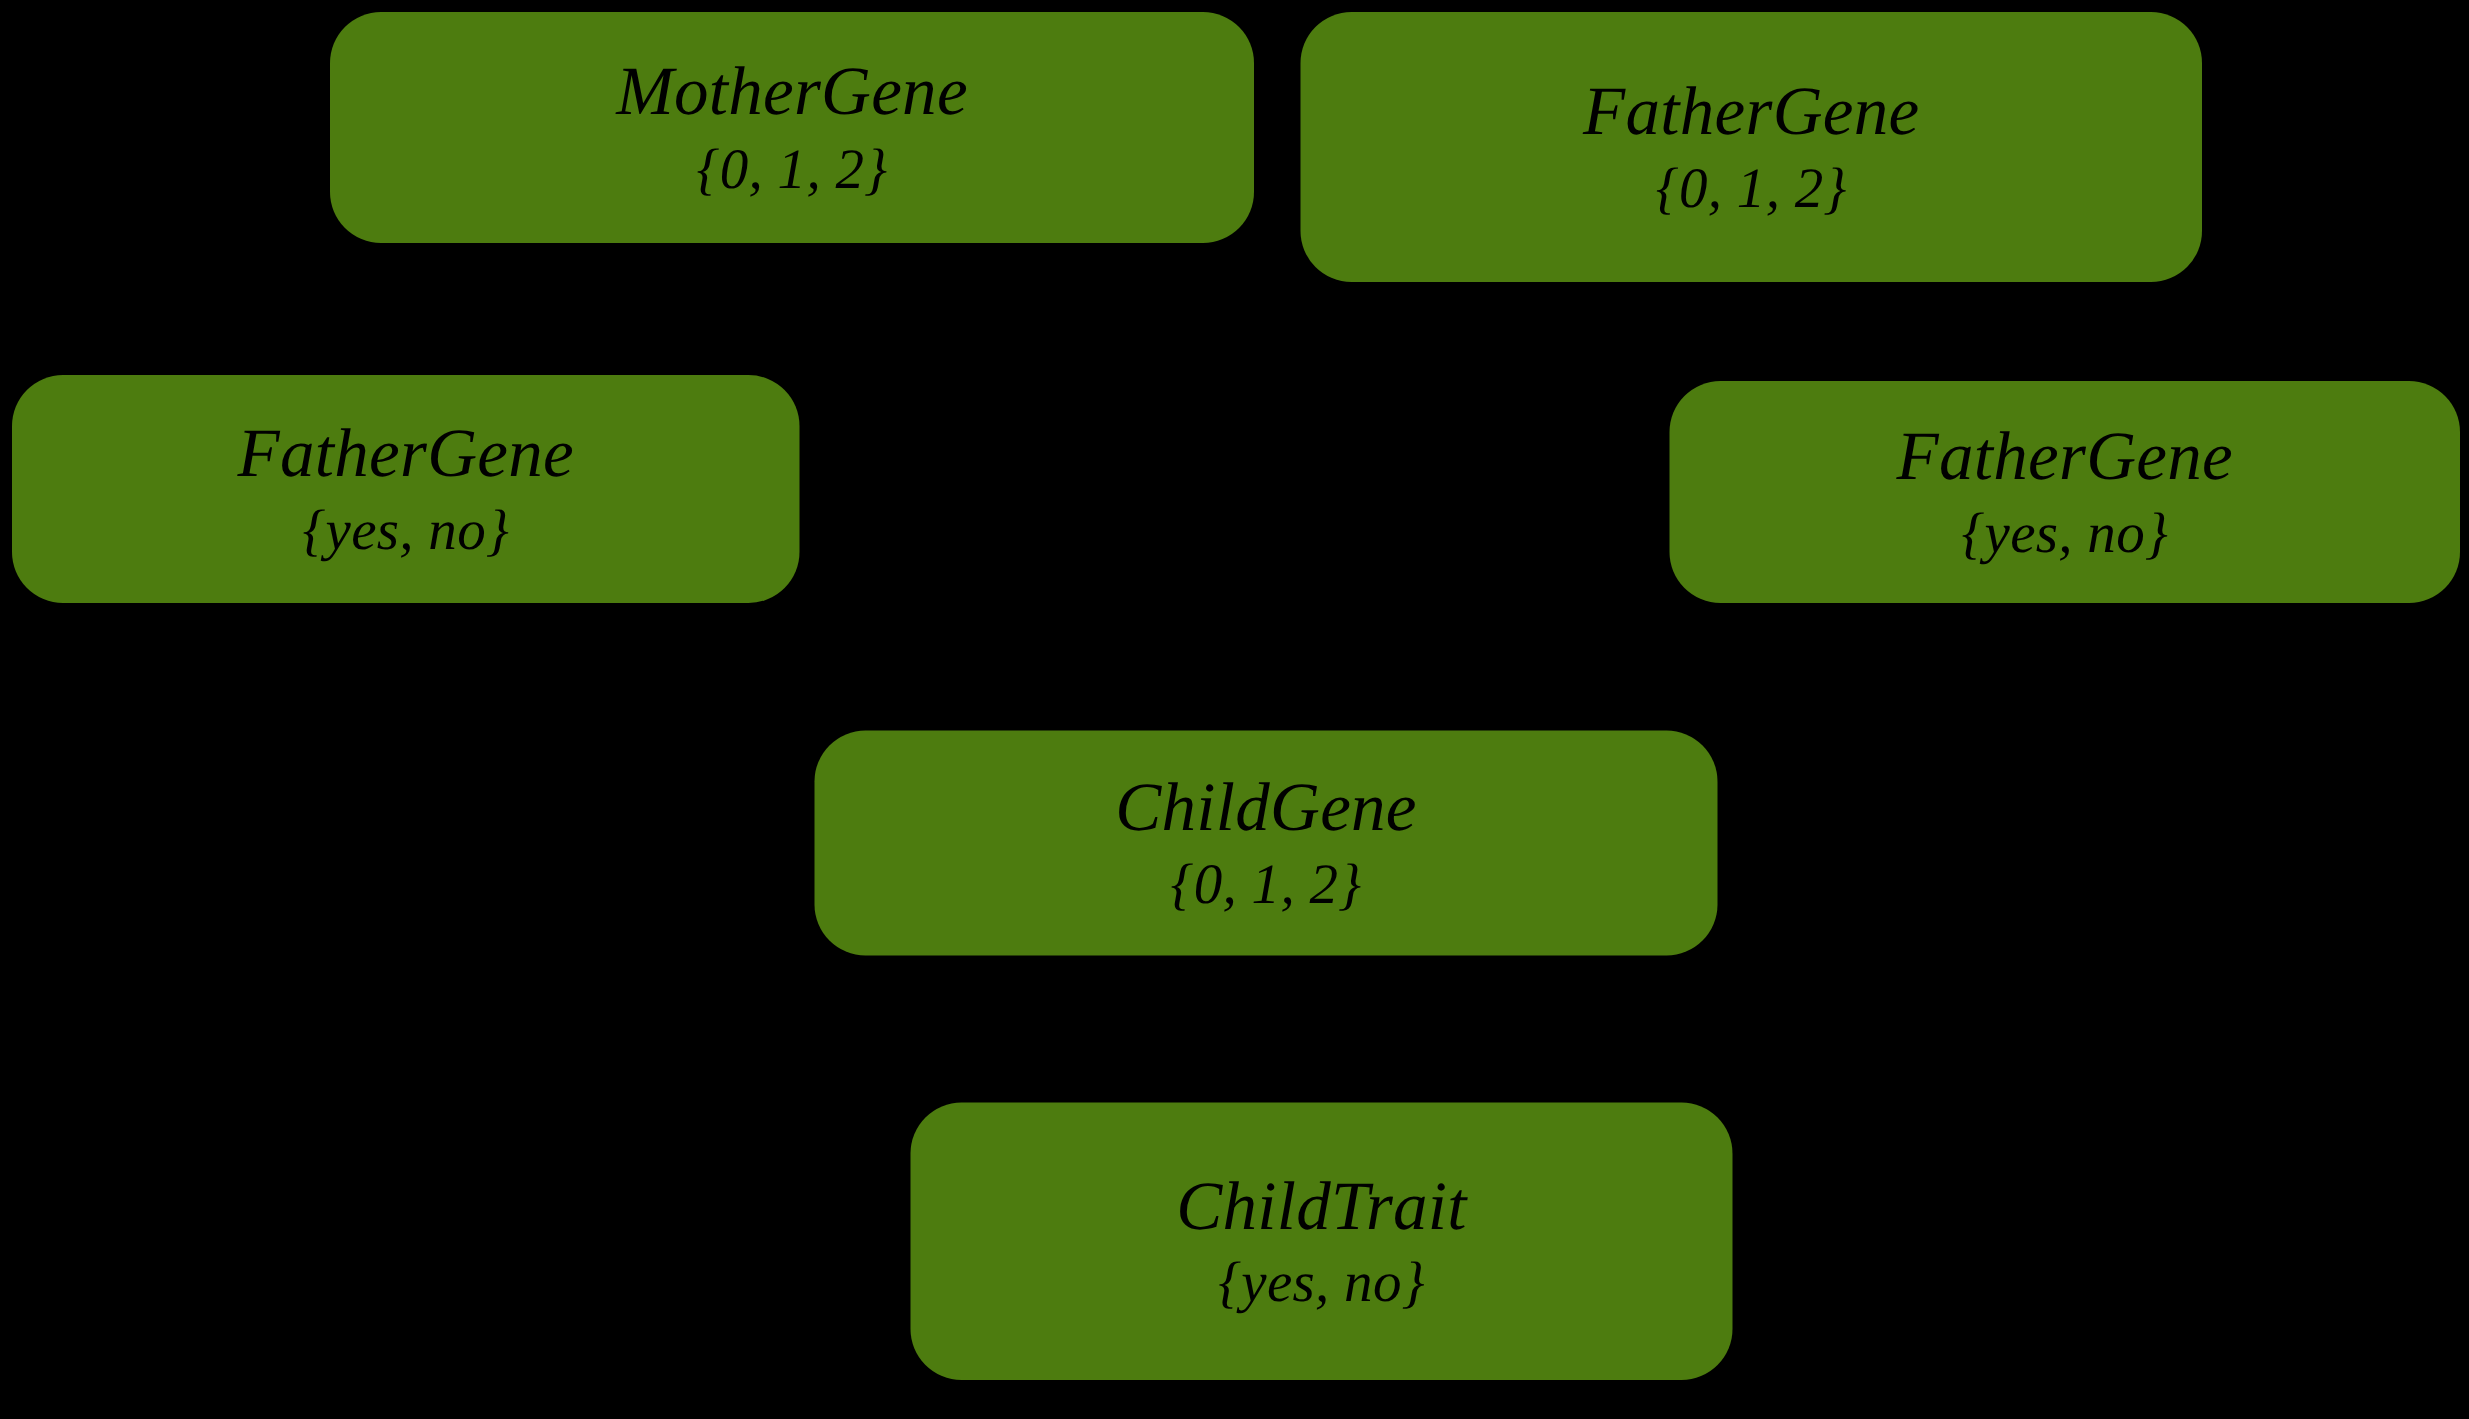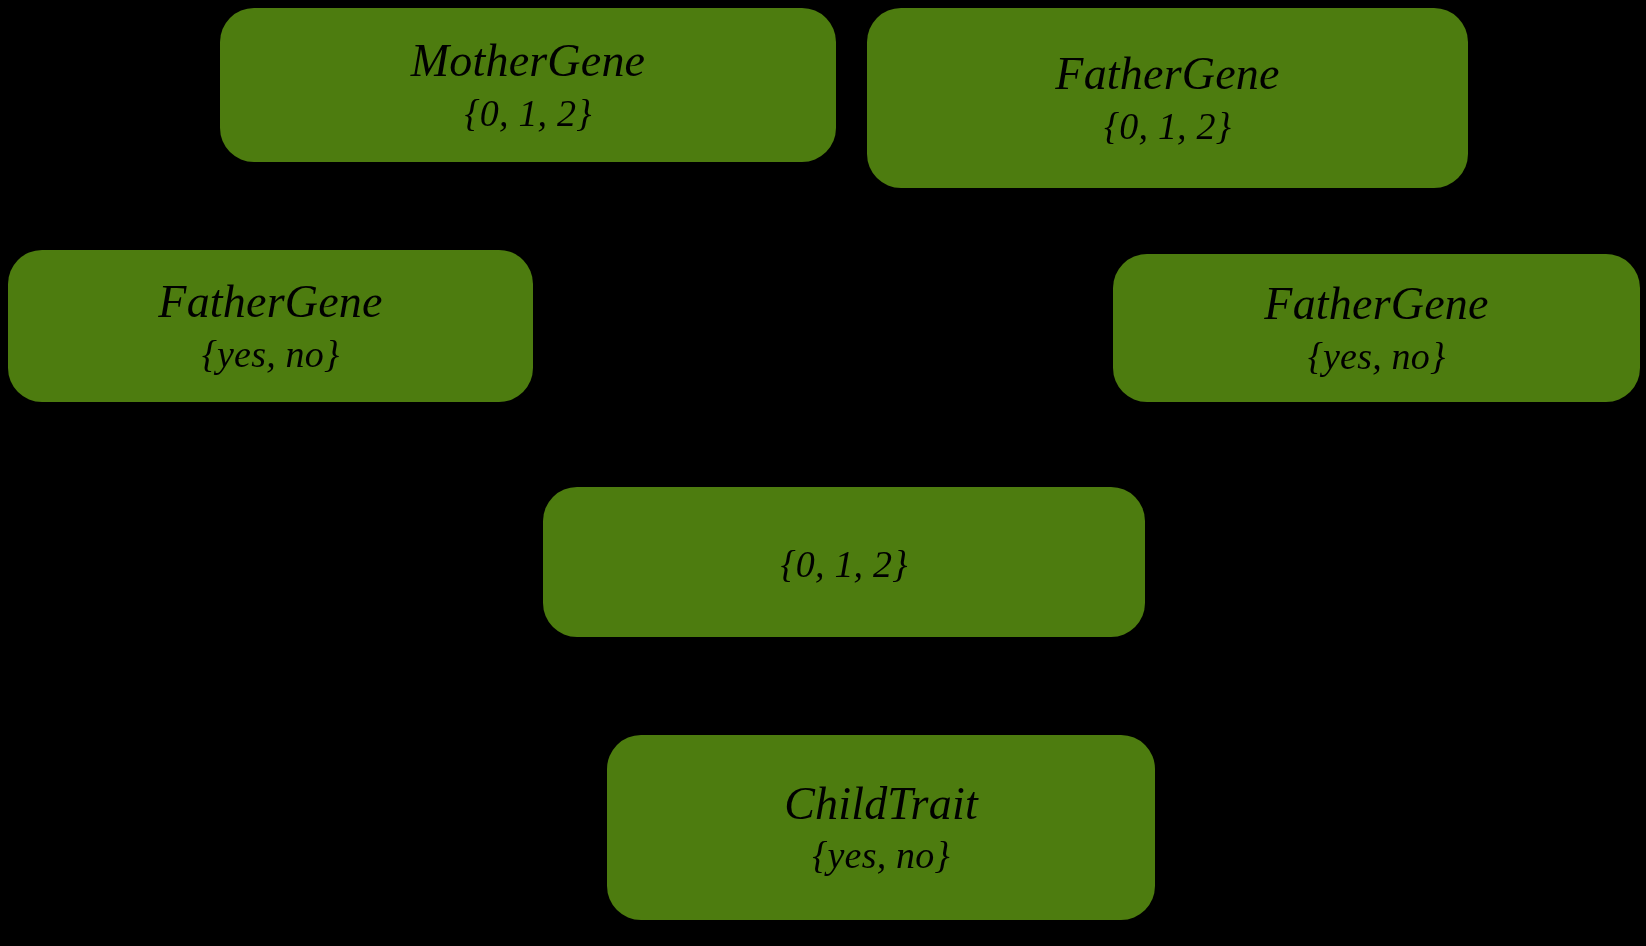--- a/index.html
+++ b/index.html
@@ -93,20 +93,21 @@
     <span class="node-name">FatherGene</span>
     <span class="node-domain">{yes, no}</span>
   </div>
 
   <div class="node" id="node-father-trait">
     <span class="node-name">FatherGene</span>
     <span class="node-domain">{yes, no}</span>
   </div>
 
   <div class="node" id="node-child-gene">
+    <span class="node-name">ChildGene</span>
     <span class="node-domain">{0, 1, 2}</span>
   </div>
 
   <div class="node" id="node-child-trait">
     <span class="node-name">ChildTrait</span>
     <span class="node-domain">{yes, no}</span>
   </div>
 
 </div>
 

